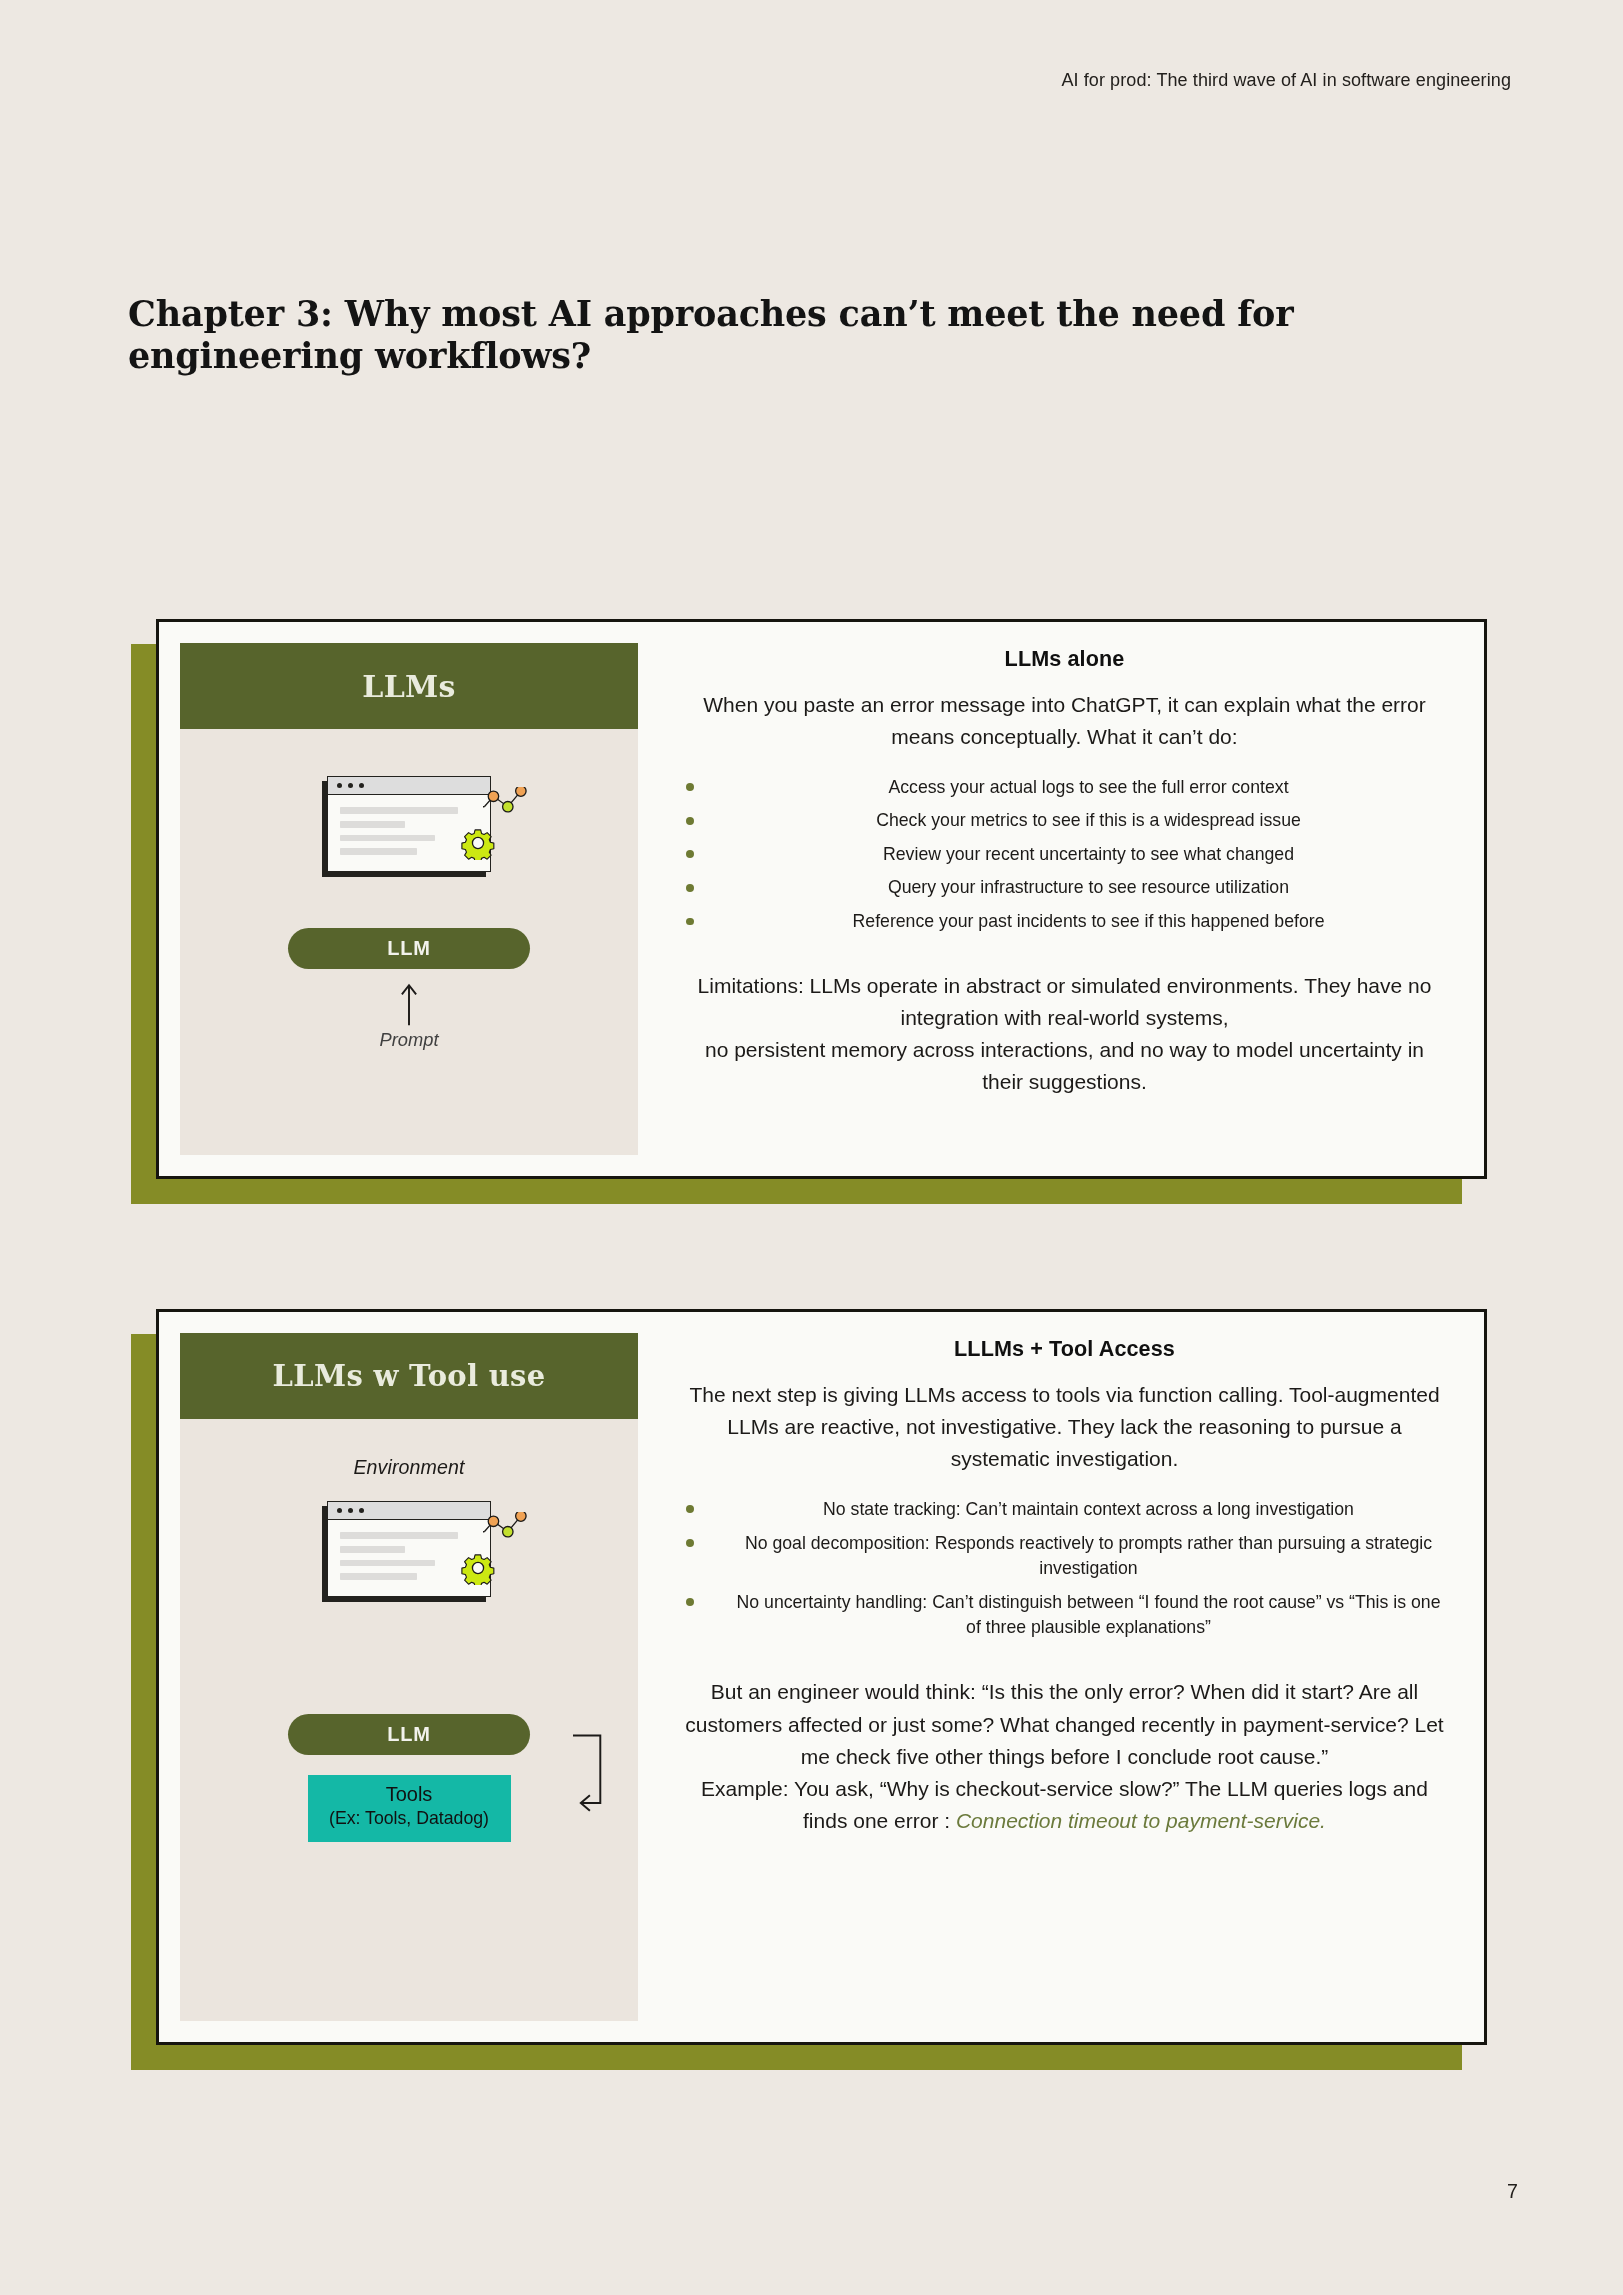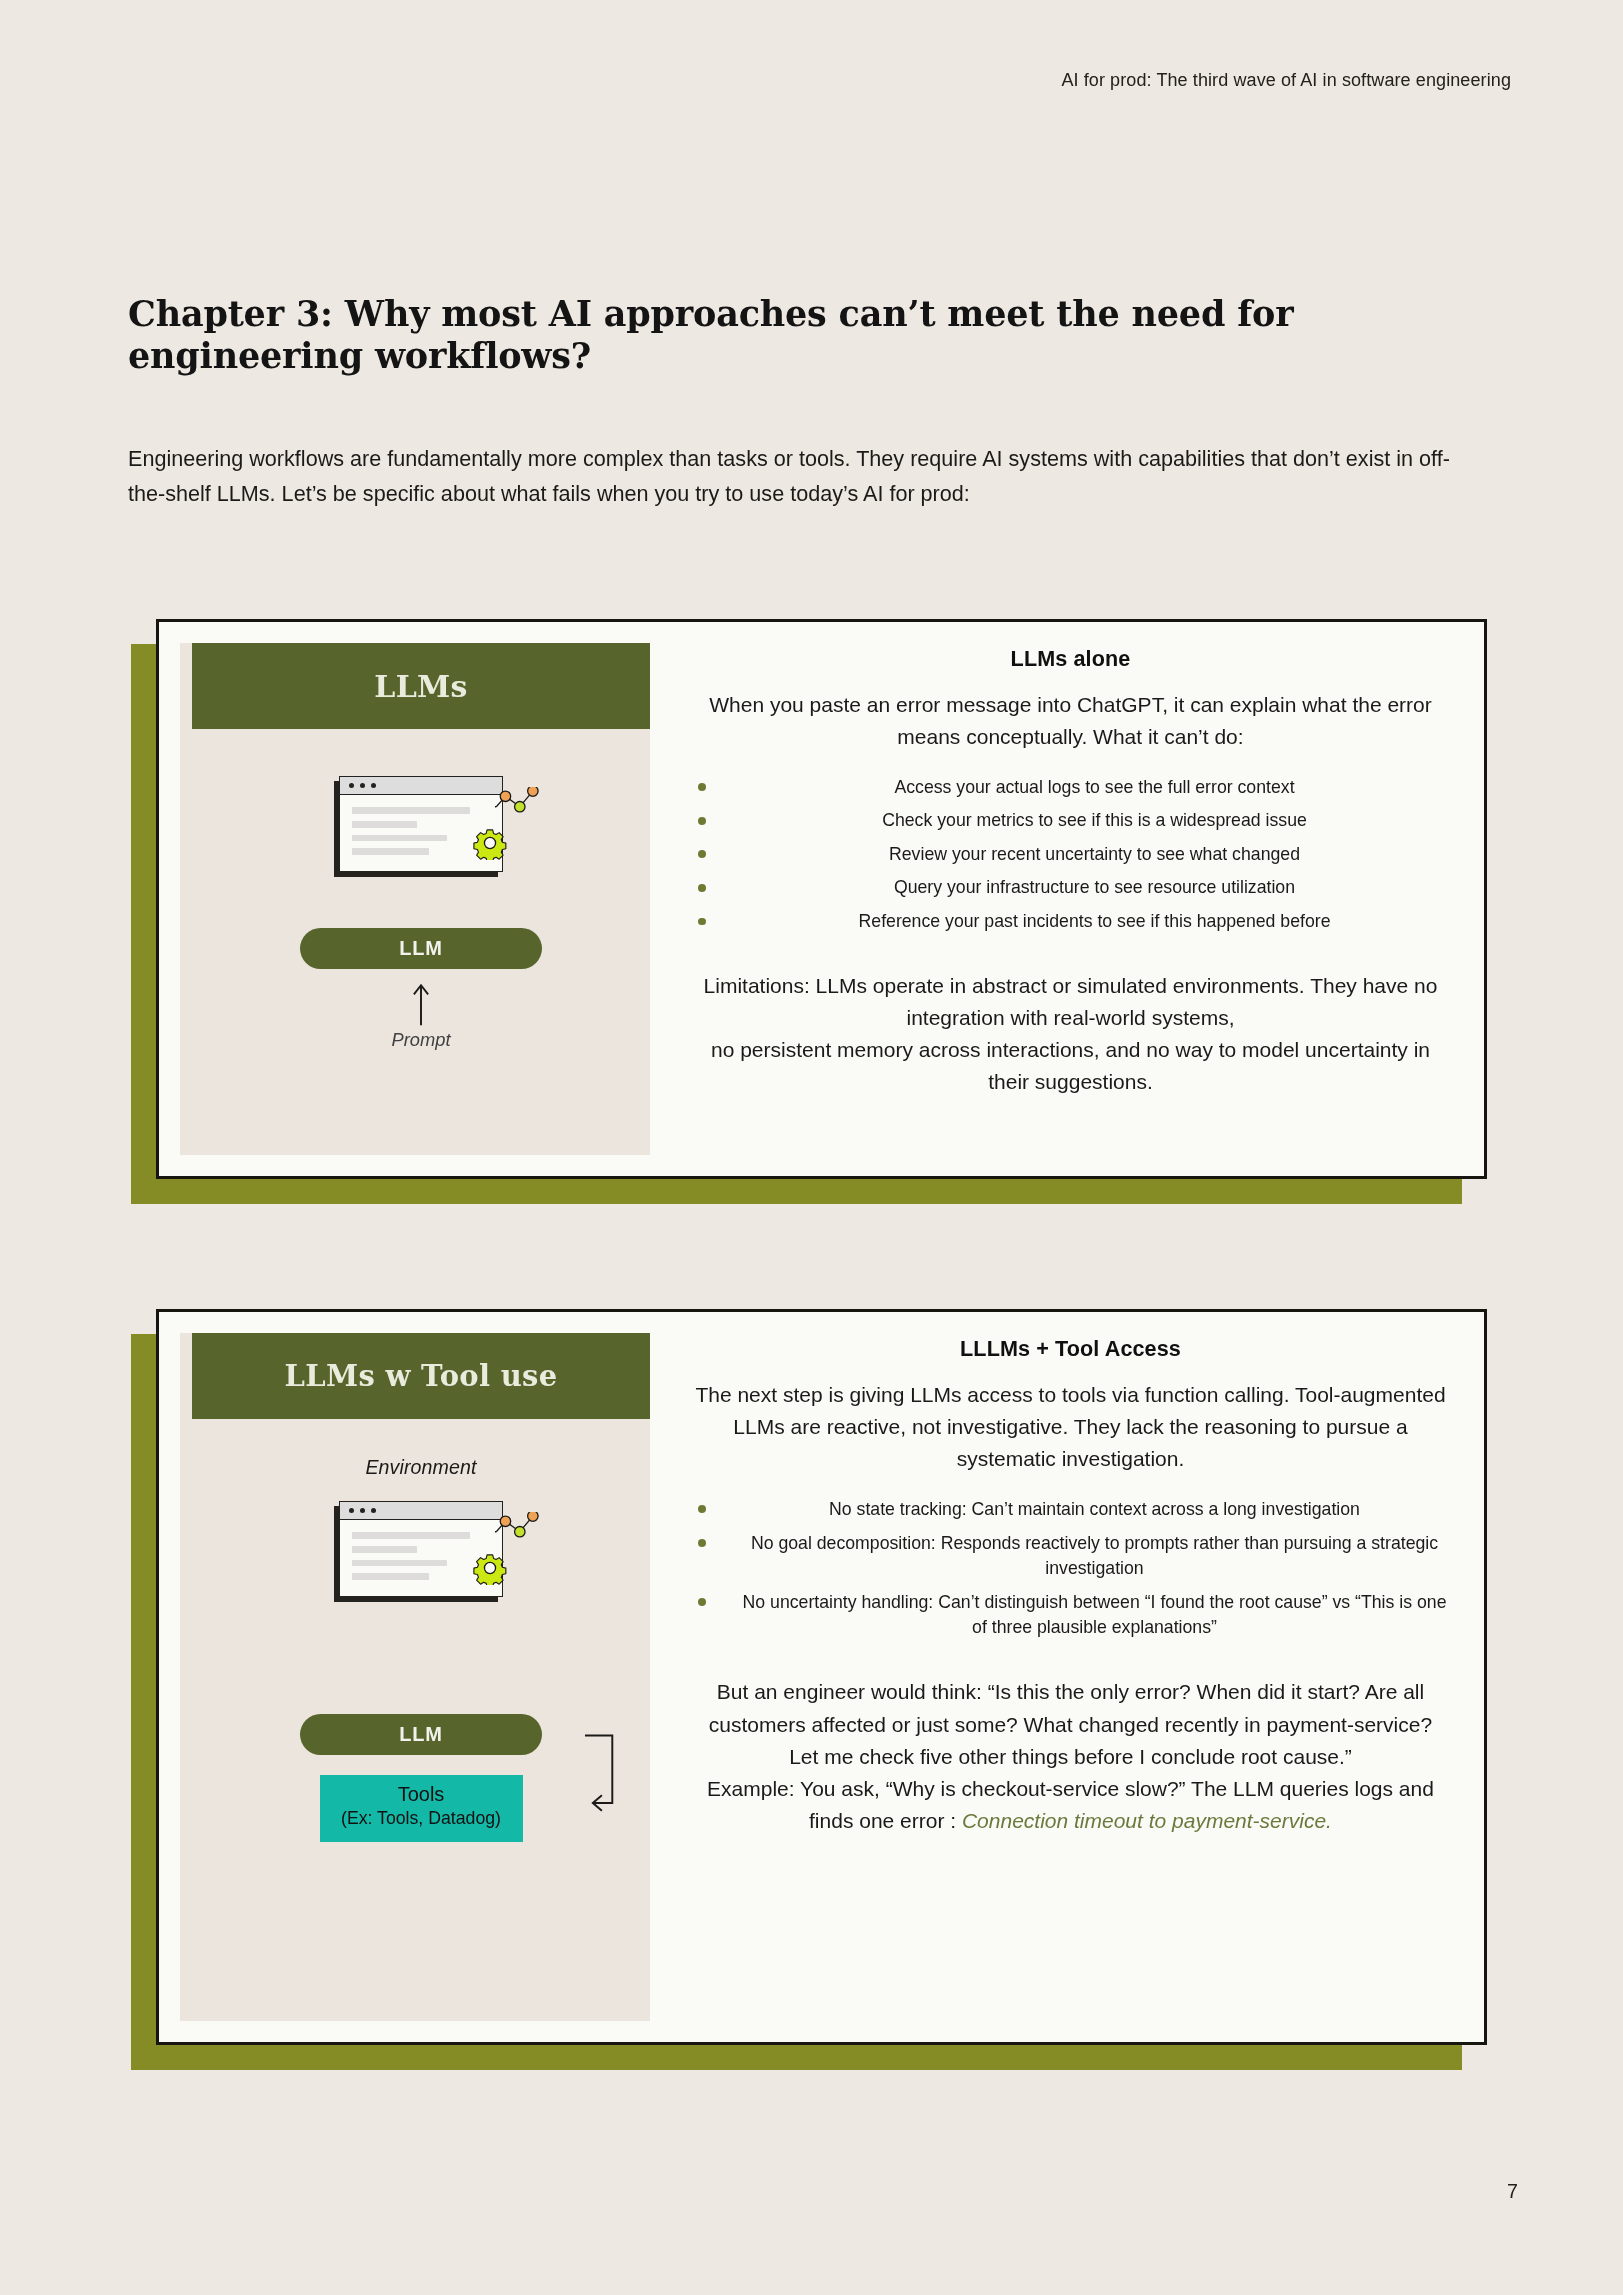--- a/index.html
+++ b/index.html
@@ -41,21 +41,21 @@
   }
   .card{
     position:absolute;inset:0;
     background:#FAFAF7;border:3.3px solid #16150F;
     display:flex;
   }
   .card-left{
     margin:21px 15px 21px 21px;
     width:458px;flex:0 0 458px;
     background:#EBE5DE;
-    display:flex;flex-direction:column;align-items:center;padding-left:12px;
+    display:flex;flex-direction:column;align-items:center;
   }
   .panel-head{
     width:100%;height:86px;background:#57642C;
     display:flex;align-items:center;justify-content:center;
   }
   .panel-head span{
     font-family:"DejaVu Serif","Liberation Serif",serif;
     font-weight:700;color:#E9EBDD;letter-spacing:0.3px;
   }
   .panel-head.t1 span{font-size:30px;}
@@ -134,21 +134,20 @@
 </style>
 </head>
 <body>
 
 <div class="page">
 
   <div class="runhead">AI for prod: The third wave of AI in software engineering</div>
 
   <h1 class="chapter-title">Chapter 3: Why most AI approaches can’t meet the need for engineering workflows?</h1>
 
-  <p class="intro">Engineering workflows are fundamentally more complex than tasks or tools. They require AI systems with capabilities that don’t exist in off-the-shelf LLMs. Let’s be specific about what fails when you try to use today’s AI for prod:</p>
 
   <div class="card-wrap" style="left:156px;top:619px;width:1331px;height:560px;">
     <div class="card-shadow"></div>
     <div class="card">
 
       <div class="card-left">
         <div class="panel-head t1">
           <span>LLMs</span>
         </div>
 

